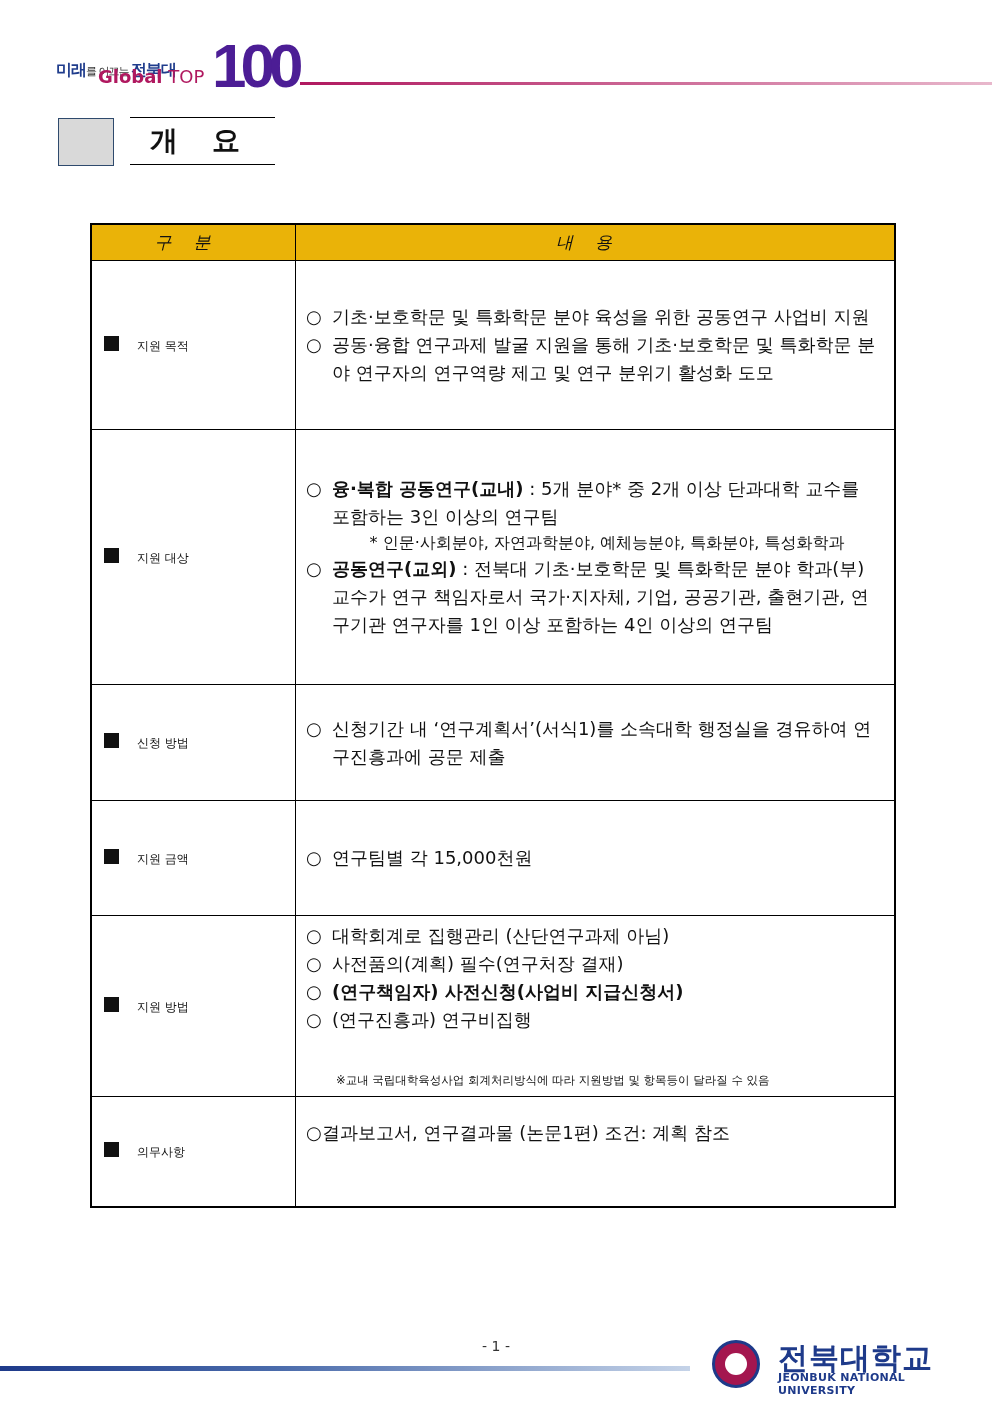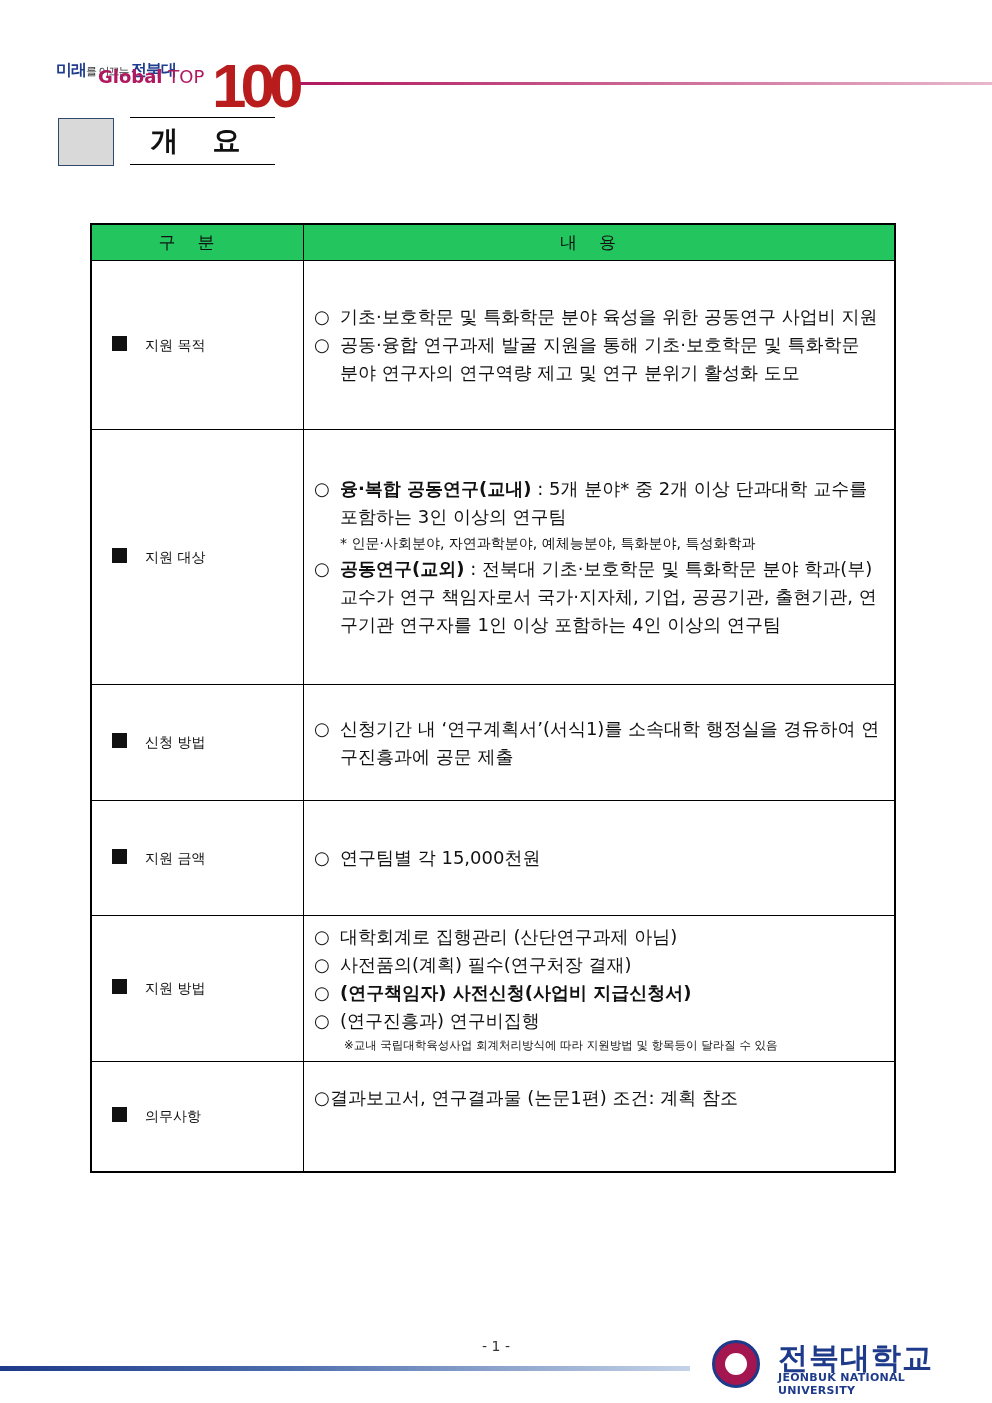--- a/index.html
+++ b/index.html
@@ -3,38 +3,38 @@
 <meta charset="utf-8">
 <style>
   html, body { margin:0; padding:0; }
   body { width:992px; height:1403px; background:#fff; position:relative; overflow:hidden;
          font-family:"DejaVu Sans","Liberation Sans",sans-serif; color:#111; }
   .logo { position:absolute; left:52px; top:36px; width:260px; height:64px; }
   .logo .l1 { position:absolute; left:4px; top:24px; font-size:16px; font-weight:bold; color:#1f3c8c; letter-spacing:-1px; }
   .logo .l1 .small { font-size:11px; font-weight:normal; color:#333; }
   .logo .l2 { position:absolute; left:46px; top:30px; font-size:18px; font-weight:bold; color:#b0185f; }
   .logo .l2 .top { font-weight:normal; color:#b0185f; }
-  .logo .hundred { position:absolute; left:160px; top:-6px; font-size:62px; font-weight:bold; color:#b91c1c; letter-spacing:-6px; font-family:"Liberation Sans",sans-serif;margin-top:20px; }
+  .logo .hundred { position:absolute; left:160px; top:-6px; font-size:62px; font-weight:bold; color:#4c1d95; letter-spacing:-6px; font-family:"Liberation Sans",sans-serif; }
   .topline { position:absolute; left:300px; top:82px; width:692px; height:3px;
              background:linear-gradient(to right,#b0185f,#e8b8cc); }
   .sec-box { position:absolute; left:58px; top:118px; width:54px; height:46px; background:#d9d9d9; border:1px solid #2f4a6d; }
   .sec-title { position:absolute; left:130px; top:117px; width:145px; height:46px; border-top:1.5px solid #000; border-bottom:1.5px solid #000;
-               font-size:28px; font-weight:bold; line-height:46px; text-align:center; letter-spacing:34px; text-indent:20px; }
+               font-size:28px; font-weight:bold; line-height:46px; letter-spacing:34px; text-indent:20px; }
   table { position:absolute; left:90px; top:223px; width:806px; border-collapse:collapse; border:2px solid #000; }
   td, th { border:1px solid #000; vertical-align:middle; }
-  th { background:#22c55e; height:33px; font-weight:normal; font-size:17px; letter-spacing:22px; }
-  td.lbl { width:190px; font-size:14px; padding-left:20px; }
+  th { background:#eab308; height:33px; font-weight:normal; font-size:17px; letter-spacing:22px;font-style:italic; }
+  td.lbl { width:190px; font-size:12px; padding-left:12px; }
   td.lbl .sq { display:inline-block; width:15px; height:15px; background:#111; margin-right:18px; vertical-align:-1px; }
   td.cnt { padding:6px 12px 6px 10px; font-size:18px; line-height:28px; }
   .item { position:relative; padding-left:26px; }
   .item .bullet { position:absolute; left:0; top:0; }
-  .note { font-size:14px; padding-left:26px; line-height:24px; }
+  .note { font-size:16px; padding-left:26px; line-height:24px;text-align:center; }
   .b { font-weight:bold; }
   .small-list { font-size:17px; line-height:26px; }
-  .small-note { font-size:11.5px; padding-left:30px; line-height:20px; }
+  .small-note { font-size:11.5px; padding-left:30px; line-height:20px;margin-top:36px; }
   .pagenum { position:absolute; left:0; width:992px; top:1338px; text-align:center; font-size:14px; color:#333; }
   .botline { position:absolute; left:0; top:1366px; width:690px; height:5px;
              background:linear-gradient(to right,#1e3a8a,#4a6bab 40%,#c5d3e8); }
   .univ { position:absolute; left:712px; top:1338px; width:240px; height:54px; }
   .seal { position:absolute; left:0; top:2px; width:48px; height:48px; border-radius:50%; background:#a4164f; border:3px solid #1e3a8a; box-sizing:border-box; }
   .seal .inner { position:absolute; left:10px; top:10px; width:22px; height:22px; border-radius:50%; background:#fff; }
   .uname { position:absolute; left:66px; top:0; font-size:30px; font-weight:bold; color:#1e3a8a; letter-spacing:1px; }
   .uname-en { position:absolute; left:66px; top:33px; font-size:11px; font-weight:bold; color:#1e3a8a; letter-spacing:0.3px; }
 </style>
 </head>

